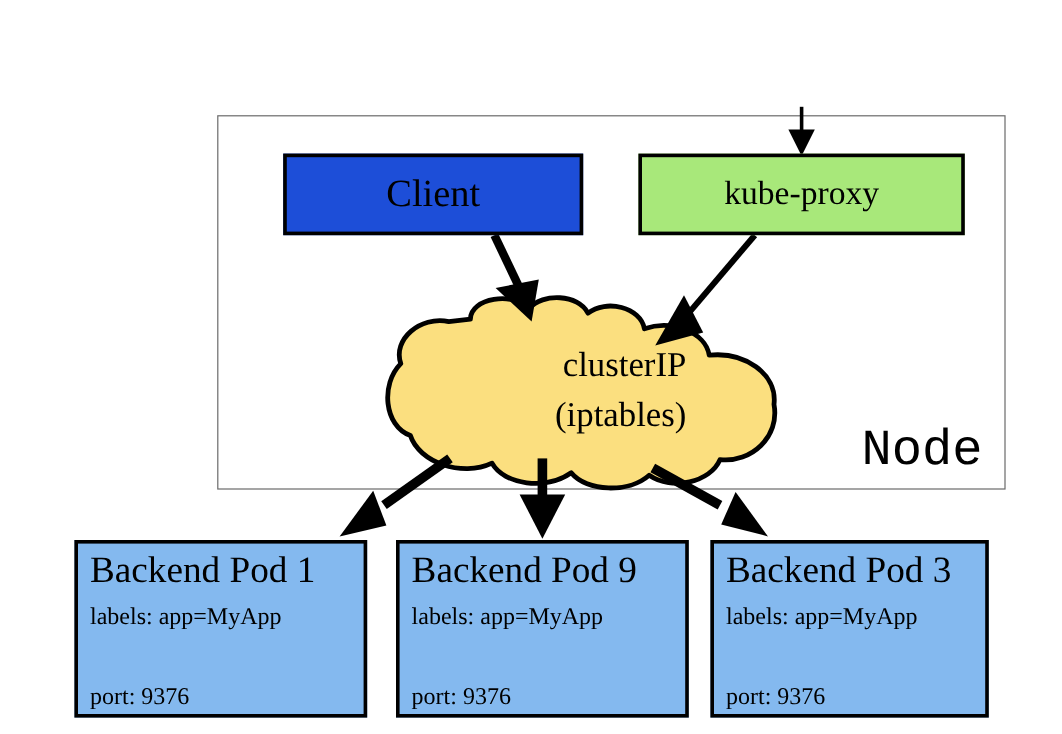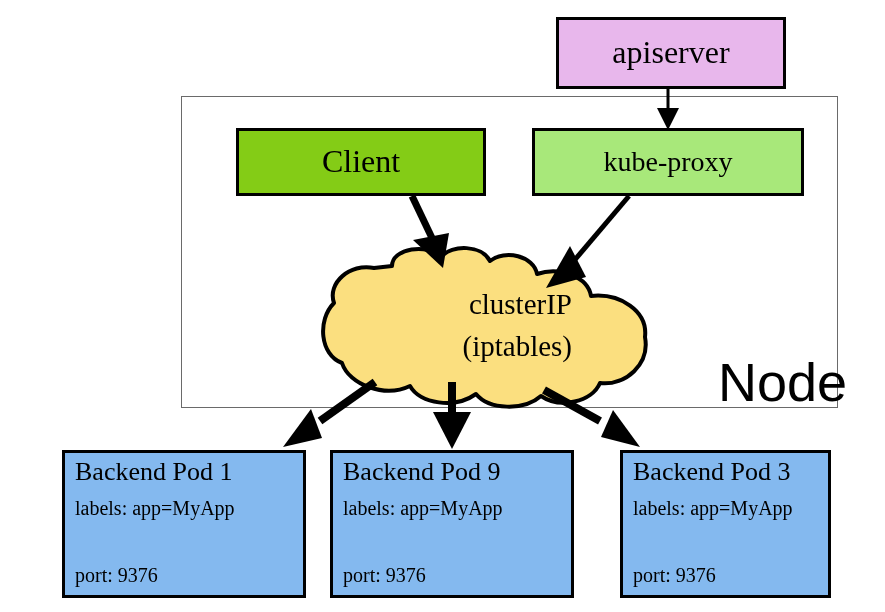--- a/index.html
+++ b/index.html
@@ -36,21 +36,21 @@
     color: #000000;
     line-height: 1.05;
   }
   #apiserver-box {
     left: 556px; top: 17px; width: 230px; height: 72px;
     background: #e8b7ec;
     font-size: 32px;
   }
   #client-box {
     left: 236px; top: 128px; width: 250px; height: 68px;
-    background: #84cc16;
+    background: #1d4ed8;
     font-size: 32px;
   }
   #kubeproxy-box {
     left: 532px; top: 128px; width: 272px; height: 68px;
     background: #a8e87a;
     font-size: 28px;
   }
   .pod-box {
     position: absolute;
     box-sizing: border-box;
@@ -61,23 +61,23 @@
     align-items: flex-start;
     justify-content: flex-start;
     padding: 4px 0 0 10px;
     top: 450px;
     height: 148px;
     font-family: "Liberation Serif", "DejaVu Serif", serif;
     color: #000000;
   }
   #pod-1 { left: 62px;  width: 244px; }
   #pod-2 { left: 330px; width: 244px; }
-  #pod-3 { left: 620px; width: 211px; }
+  #pod-3 { left: 592px; width: 232px; }
   .pod-title {
-    font-size: 26px;
+    font-size: 31px;
     line-height: 1.18;
     white-space: nowrap;
   }
   .pod-line {
     font-size: 20px;
     line-height: 1.28;
     white-space: nowrap;
     margin-top: 42px;
   }
   .pod-line.first { margin-top: 8px; text-align: right; }
@@ -85,23 +85,23 @@
     position: absolute;
     left: 181px; top: 96px;
     width: 657px; height: 312px;
     box-sizing: border-box;
     border: 1.5px solid #6a6a6a;
     background: transparent;
   }
   #node-label {
     position: absolute;
     left: 718px; top: 355px;
-    font-size: 54px;
-    color: #000000;
-    font-family: Liberation Sans, sans-serif;
+    font-size: 42px;
+    color: #000000;
+    font-family: Liberation Mono, monospace;
     line-height: 1;
     white-space: nowrap;
   }
   #cloud-label {
     position: absolute;
     left: 352px; top: 283px;
     width: 220px;
     text-align: right;
     font-size: 29px;
     line-height: 1.45;
@@ -164,23 +164,20 @@
       <line x1="544" y1="390" x2="600" y2="421" stroke="#000000" stroke-width="8"></line>
       <polygon points="640,447 601,437 613,410" fill="#000000"></polygon>
     </g>
   </svg>
 
   <div id="cloud-label">
     <div>clusterIP</div>
     <div>(iptables)</div>
   </div>
 
-  <div class="gbox" id="apiserver-box">
-    <span>apiserver</span>
-  </div>
 
   <div class="gbox" id="client-box">
     <span>Client</span>
   </div>
 
   <div class="gbox" id="kubeproxy-box">
     <span>kube-proxy</span>
   </div>
 
   <div id="node-label">Node</div>

